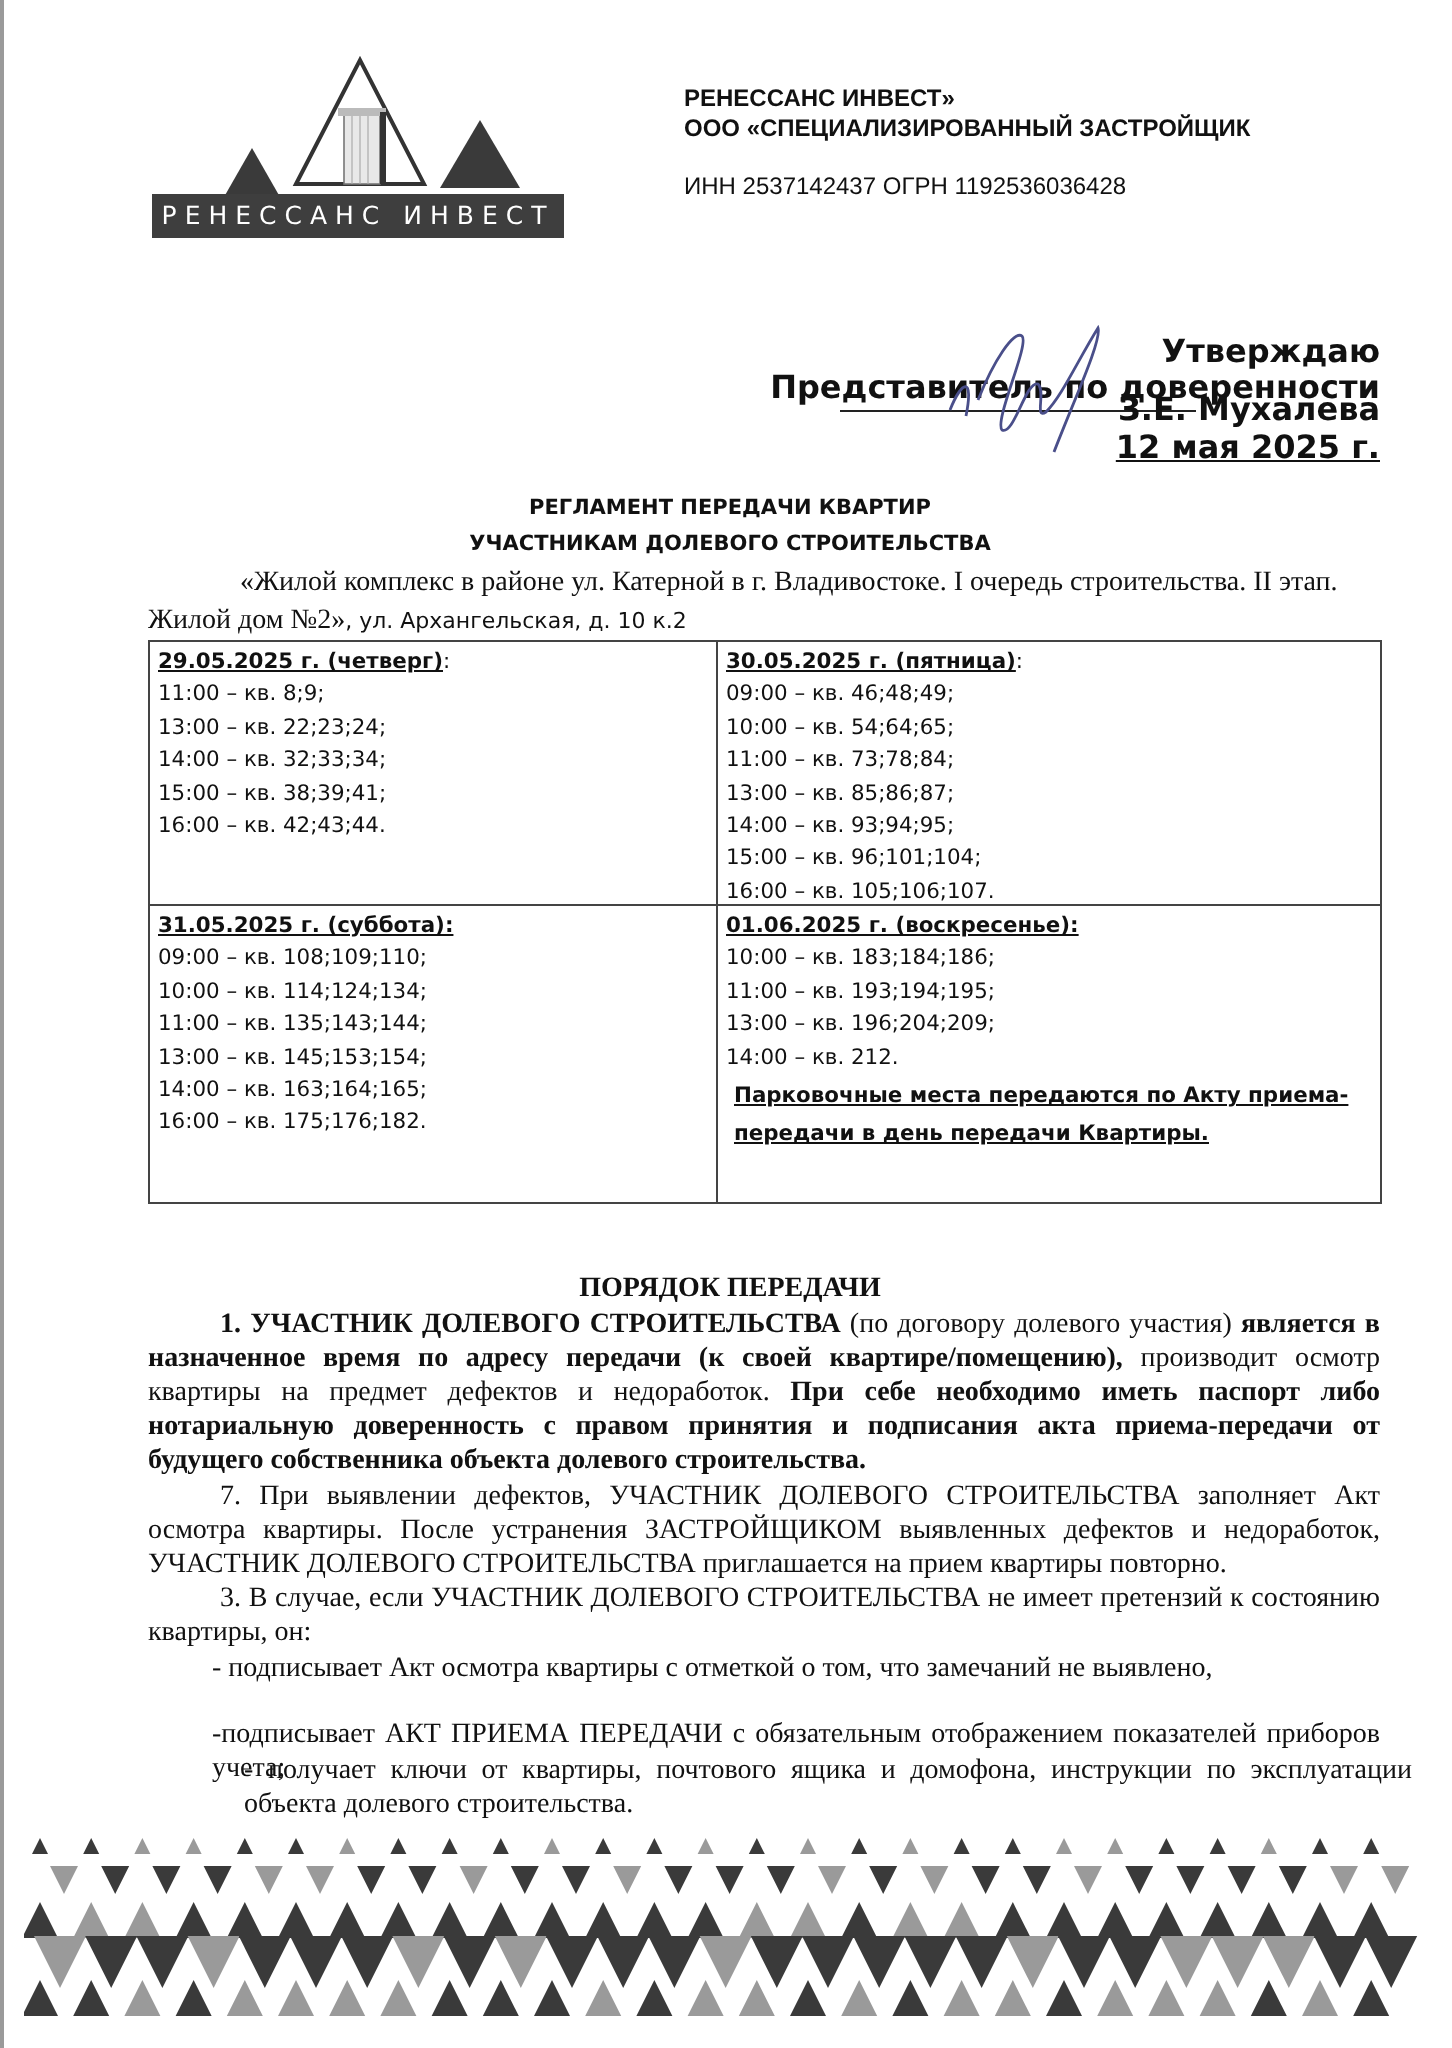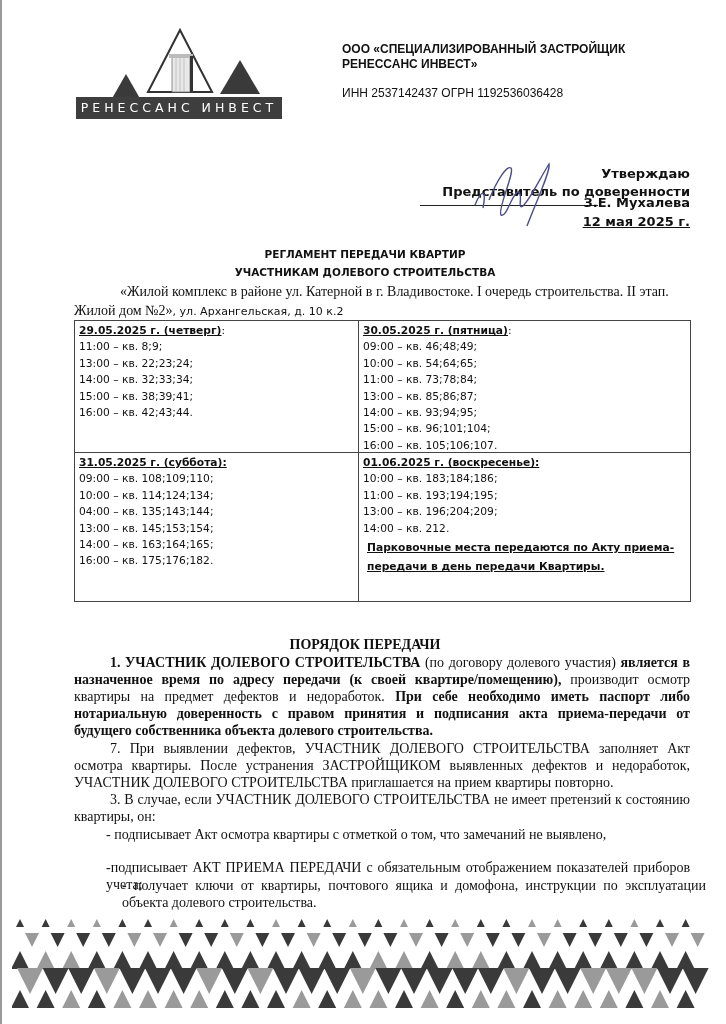--- a/index.html
+++ b/index.html
@@ -14,21 +14,21 @@
   #logo-band {
     left: 74px; top: 97px; width: 206px; height: 22px; background: #3e3e3e;
     color: #fff; font-family: "DejaVu Sans", sans-serif; font-size: 12.5px;
     letter-spacing: 4px; text-align: center; line-height: 22px;
   }
   
   .company { font-family: "Liberation Sans", sans-serif; color: #111; }
   #company-name { left: 340px; top: 42px; font-size: 12px; font-weight: bold; line-height: 15px; }
   #company-reg { left: 340px; top: 86px; font-size: 12px; line-height: 15px; }
   
-  .approve { font-family: "DejaVu Sans", sans-serif; font-weight: bold; font-size: 13px; text-align: right; right: 36px; }
+  .approve { font-family: "DejaVu Sans", sans-serif; font-weight: bold; font-size: 16px; text-align: right; right: 36px; }
   #approve-title { top: 166px; }
   #approve-role { top: 184px; }
   #approve-line { left: 418px; top: 205px; width: 178px; border-bottom: 1px solid #222; }
   #approve-name { top: 195px; }
   #approve-date { top: 214px; text-decoration: underline; }
   #signature { left: 465px; top: 160px; width: 100px; height: 70px; }
   
   .heading { font-family: "DejaVu Sans", sans-serif; font-weight: bold; font-size: 10.5px; width: 726px; text-align: center; left: 0; }
   #reg-title-1 { top: 248px; }
   #reg-title-2 { top: 266px; }
@@ -72,22 +72,22 @@
   <rect x="102" y="34" width="18" height="36" fill="#e8e8e8" stroke="#777" stroke-width="0.8"></rect>
   <rect x="99" y="32" width="24" height="4" fill="#bbb"></rect>
   <line x1="106" y1="36" x2="106" y2="70" stroke="#aaa" stroke-width="0.6"></line>
   <line x1="110" y1="36" x2="110" y2="70" stroke="#aaa" stroke-width="0.6"></line>
   <line x1="114" y1="36" x2="114" y2="70" stroke="#aaa" stroke-width="0.6"></line>
   <rect x="120" y="34" width="3" height="36" fill="#333"></rect>
 </svg>
 <div id="logo-band" class="abs">РЕНЕССАНС ИНВЕСТ</div>
 
 <div id="company-name" class="abs company">
+  <div>РЕНЕССАНС ИНВЕСТ»</div>
   <div>ООО «СПЕЦИАЛИЗИРОВАННЫЙ ЗАСТРОЙЩИК</div>
-  <div>РЕНЕССАНС ИНВЕСТ»</div>
 </div>
 <div id="company-reg" class="abs company">
   <div>ИНН 2537142437 ОГРН 1192536036428</div>
 </div>
 
 <div id="approve-title" class="abs approve">Утверждаю</div>
 <div id="approve-role" class="abs approve">Представитель по доверенности</div>
 <div id="approve-line" class="abs"></div>
 <div id="approve-name" class="abs approve">З.Е. Мухалева</div>
 <div id="approve-date" class="abs approve">12 мая 2025 г.</div>
@@ -115,21 +115,21 @@
     <div>11:00 – кв. 73;78;84;</div>
     <div>13:00 – кв. 85;86;87;</div>
     <div>14:00 – кв. 93;94;95;</div>
     <div>15:00 – кв. 96;101;104;</div>
     <div>16:00 – кв. 105;106;107.</div>
   </div>
   <div id="cell-3" class="cell">
     <div><span class="day">31.05.2025 г. (суббота):</span></div>
     <div>09:00 – кв. 108;109;110;</div>
     <div>10:00 – кв. 114;124;134;</div>
-    <div>04:00 – кв. 135;143;144;</div>
+    <div>11:00 – кв. 135;143;144;</div>
     <div>13:00 – кв. 145;153;154;</div>
     <div>14:00 – кв. 163;164;165;</div>
     <div>16:00 – кв. 175;176;182.</div>
   </div>
   <div id="cell-4" class="cell">
     <div><span class="day">01.06.2025 г. (воскресенье):</span></div>
     <div>10:00 – кв. 183;184;186;</div>
     <div>11:00 – кв. 193;194;195;</div>
     <div>13:00 – кв. 196;204;209;</div>
     <div>14:00 – кв. 212.</div>

